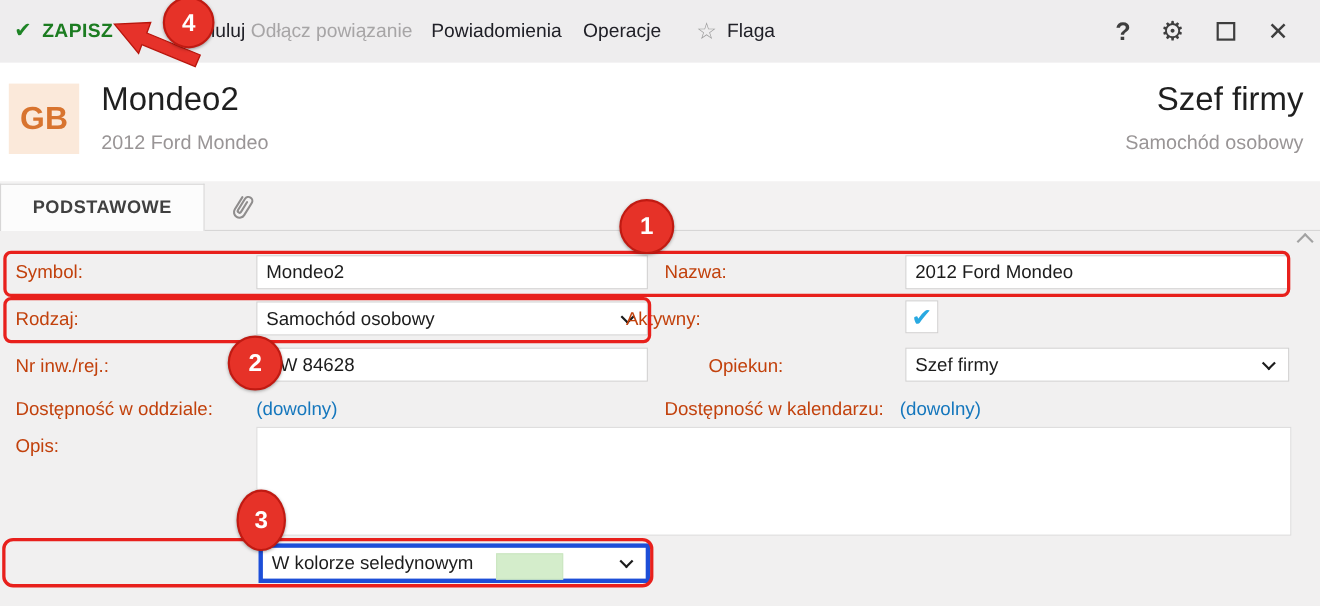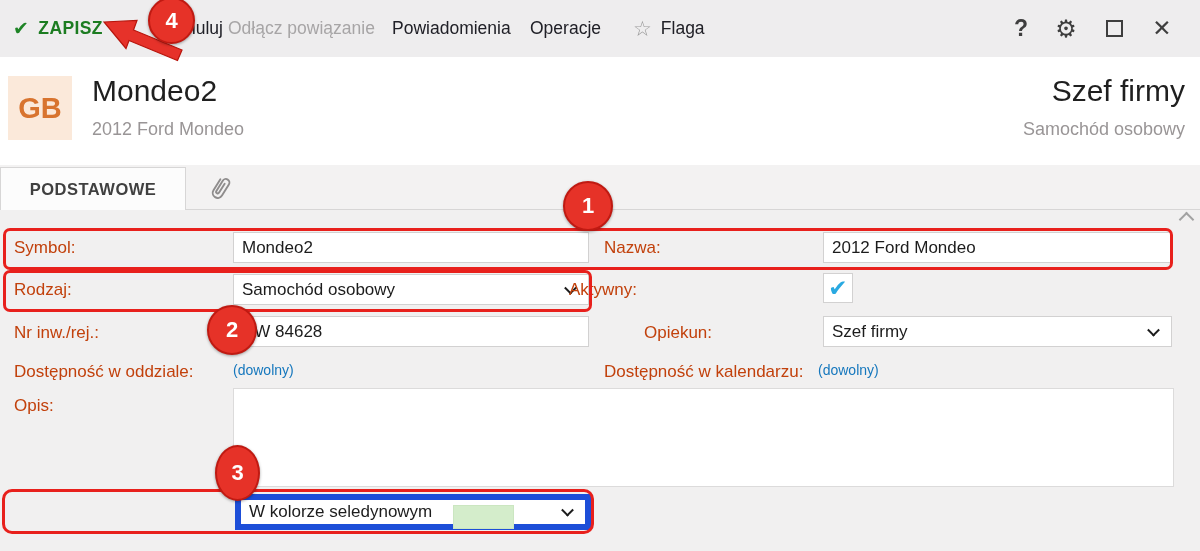--- a/index.html
+++ b/index.html
@@ -47,28 +47,28 @@
 
   
   .content { position:absolute; left:0; top:210px; width:1200px; height:341px; background:#f1f0f0; }
   .lbl { position:absolute; font-size:17px; color:#c2410c; white-space:nowrap; }
   .tinput { position:absolute; height:31px; background:#fff; border:1px solid #d2d1d1; font-size:17px;
             color:#1c1c1c; padding:0 8px; font-family:inherit; outline:none; }
   .combo { position:absolute; height:31px; background:#fff; border:1px solid #d2d1d1; font-size:17px;
            display:flex; align-items:center; padding:0 30px 0 8px; cursor:pointer; }
   .chev { position:absolute; right:13px; top:50%; width:9px; height:9px; border-right:2px solid #1c1c1c;
           border-bottom:2px solid #1c1c1c; transform:translateY(-70%) rotate(45deg); }
-  .link { position:absolute; font-size:14px; color:#1577bd; cursor:pointer; }
+  .link { position:absolute; font-size:17px; color:#1577bd; cursor:pointer; }
   .checkbox { position:absolute; left:823px; top:63px; width:30px; height:30px; background:#fff;
               border:1px solid #d2d1d1; display:flex; align-items:center; justify-content:center; cursor:pointer; }
   .checkbox .chk { color:#29a9e1; font-size:23px; line-height:1; }
   .opis-ta { position:absolute; left:233px; top:178px; width:941px; height:99px; background:#fff;
              border:1px solid #dcdbdb; resize:none; font-family:inherit; font-size:17px; padding:6px 8px; outline:none; }
   .combo-cal { position:absolute; left:235px; top:284px; width:356px; height:36px; background:#fff;
-               border:6px solid #1d4ed8; font-size:17px; display:flex; align-items:center; padding:0 30px 0 8px; cursor:pointer; }
+               border:4px solid #1d4ed8; font-size:17px; display:flex; align-items:center; padding:0 30px 0 8px; cursor:pointer; }
   .swatch { position:absolute; left:212px; top:5px; width:61px; height:24px; background:#d4edcb; border:1px solid #cbe6c1; }
 
   
   .scroll-up { position:absolute; right:8px; top:4px; width:11px; height:11px; border-top:2.5px solid #a2a2a2;
                border-right:2.5px solid #a2a2a2; transform:rotate(-45deg); cursor:pointer; }
 
   
   .redbox { position:absolute; border:3px solid #e8201c; border-radius:7px; pointer-events:none; z-index:3; }
   .circle { position:absolute; background:#e63228; border:2.5px solid #c01a12; border-radius:50%;
             color:#fff; font-weight:700; display:flex; align-items:center; justify-content:center;

